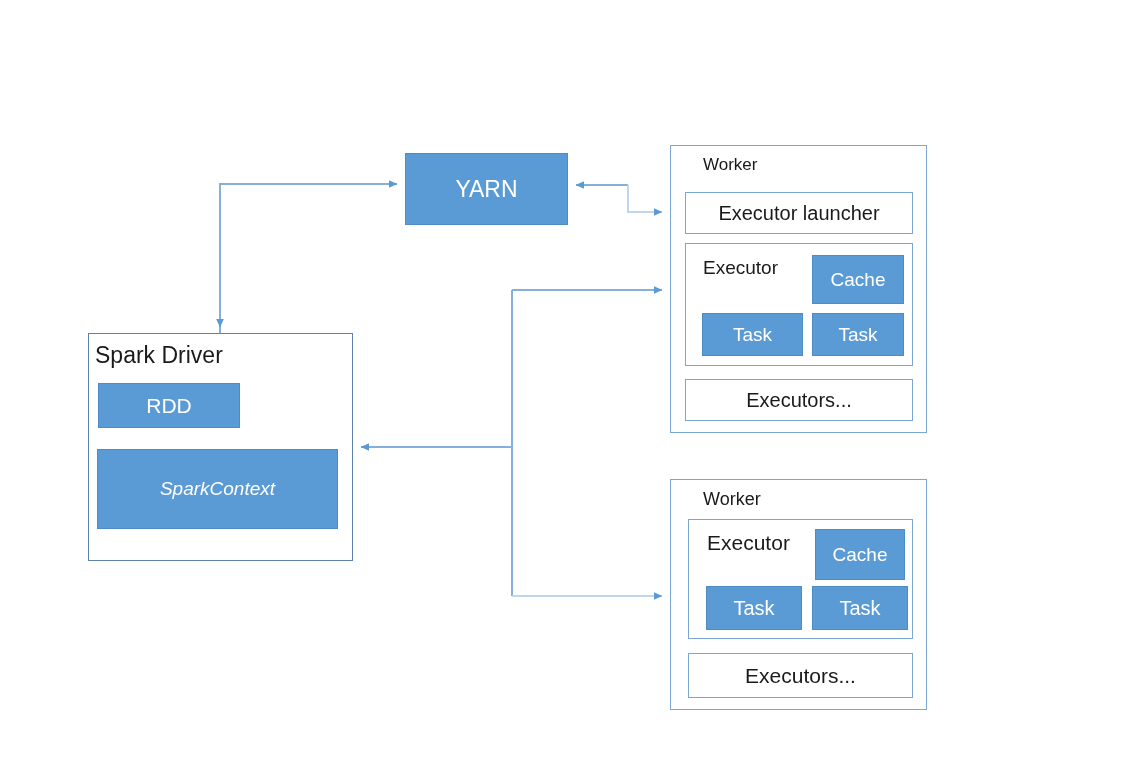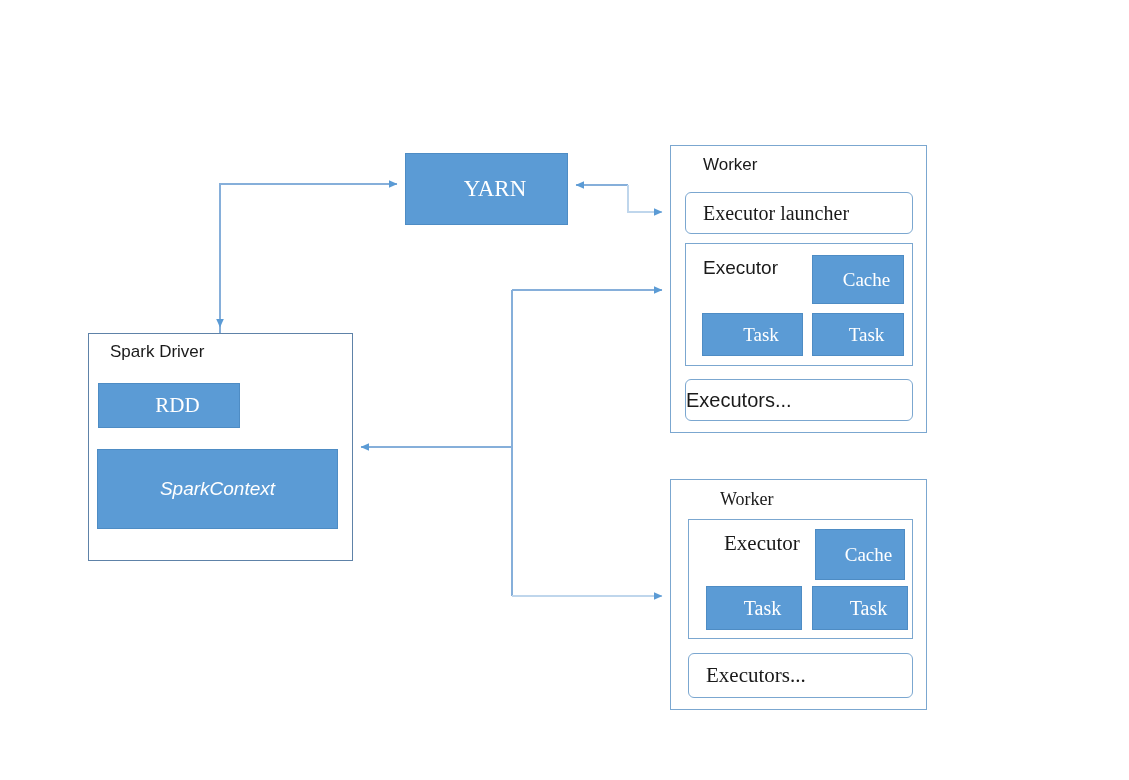--- a/index.html
+++ b/index.html
@@ -5,30 +5,30 @@
   html,body{margin:0;padding:0;background:#ffffff;}
   body{width:1129px;height:780px;position:relative;overflow:hidden;
        font-family:"Liberation Sans",sans-serif;color:#1a1a1a;}
   #canvas{position:absolute;left:0;top:0;width:1129px;height:780px;}
   .box{position:absolute;box-sizing:border-box;}
   .outline{border:1.5px solid #7BA7D0;background:#ffffff;}
   .outline-dark{border:1.5px solid #5E82A8;background:#ffffff;}
   .fill{background:#5B9BD5;border:1px solid #4E8CC4;color:#ffffff;
         display:flex;align-items:center;justify-content:center;}
   .lbl{position:absolute;white-space:nowrap;text-align:right;}
-  .serif{font-family:Liberation Serif, serif;padding-left:17px;}
+  .serif{font-family:Liberation Sans, sans-serif;}
   .sans{font-family:"Liberation Sans",sans-serif;}
-  .ctr{display:flex;align-items:center;justify-content:flex-start;border-radius:6px;}
+  .ctr{display:flex;align-items:center;justify-content:center;}
 
   
   #yarn{left:405px;top:153px;width:163px;height:72px;font-size:23px;}
 
   
   #spark-driver{left:88px;top:333px;width:265px;height:228px;}
-  #spark-driver-title{left:110px;top:342px;font-size:17px;}
+  #spark-driver-title{left:95px;top:342px;font-size:23px;}
   #rdd{left:98px;top:383px;width:142px;height:45px;font-size:21px;text-align:right;}
   #sparkcontext{left:97px;top:449px;width:241px;height:80px;font-size:19px;font-style:italic;}
 
   
   #worker1{left:670px;top:145px;width:257px;height:288px;}
   #worker1-title{left:703px;top:155px;font-size:17px;}
   #exec-launcher{left:685px;top:192px;width:228px;height:42px;}
   #exec-launcher-lbl{font-size:20px;}
   #executor1{left:685px;top:243px;width:228px;height:123px;}
   #executor1-title{left:703px;top:257px;font-size:19px;}

